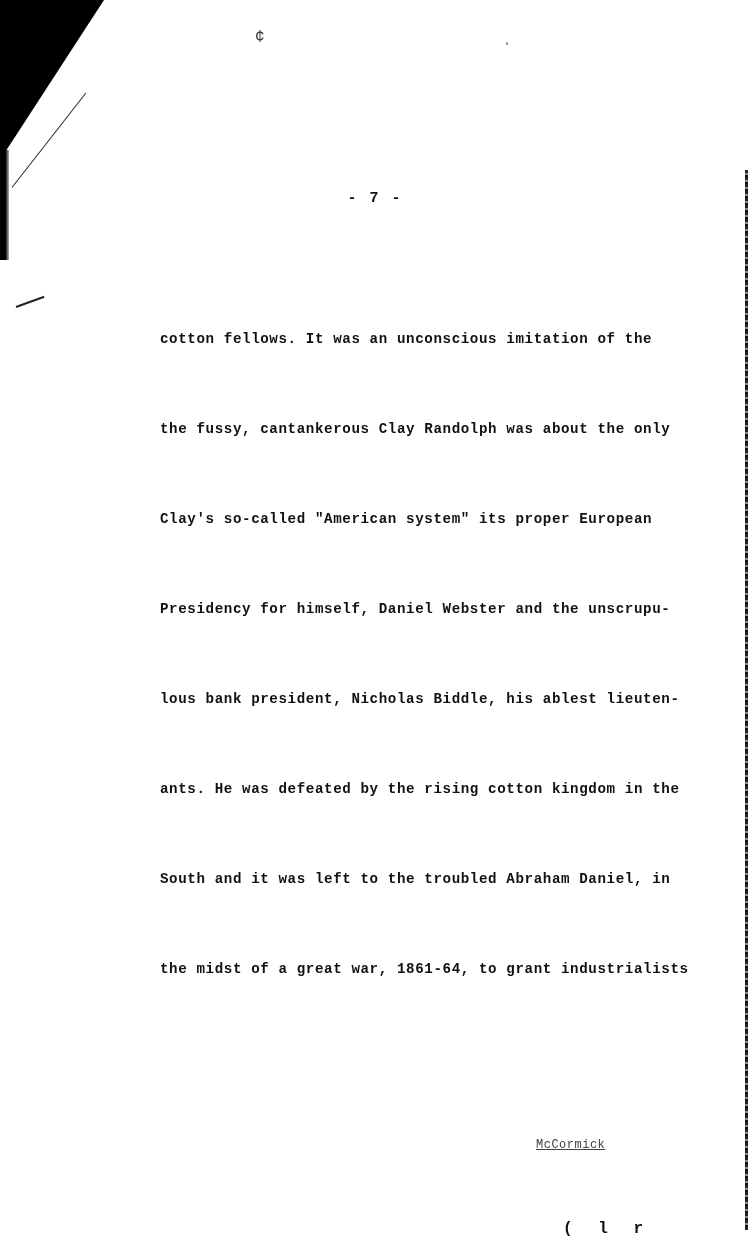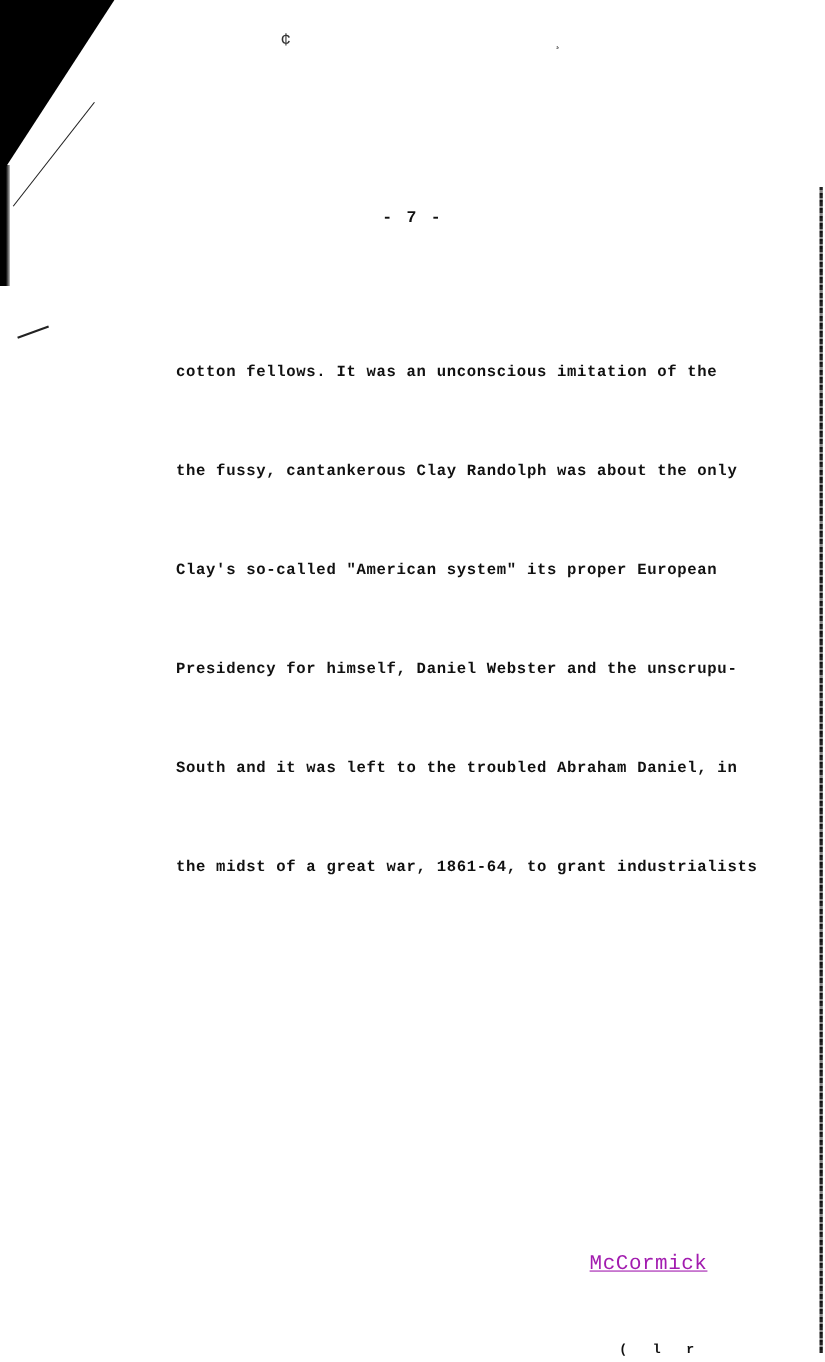--- a/index.html
+++ b/index.html
@@ -36,25 +36,25 @@
     }
     .body-text {
       position: absolute; left: 160px; top: 264px; width: 520px;
       font-size: 14.2px; font-weight: bold; line-height: 30px;
       letter-spacing: 0.6px; white-space: pre;
       filter: blur(0.25px);
     }
     .body-text .line { display: block; height: 30px; }
     .catchword {
       position: absolute; left: 536px; top: 1138px;
-      font-size: 19px; text-decoration: underline; letter-spacing: 0.5px;
-      color: #a21caf;
+      font-size: 12px; text-decoration: underline; letter-spacing: 0.5px;
+      color: #404040;
     }
     .bottom-marks {
-      position: absolute; left: 563px; top: 1220px; font-size: 12px; font-weight: bold;
+      position: absolute; left: 563px; top: 1220px; font-size: 16px; font-weight: bold;
       letter-spacing: 8px;
       font-family: Liberation Mono, monospace;
     }
   </style>
 </head>
 <body>
 
 <div class="corner-black"></div>
 <div class="left-black"></div>
 <div class="fold-line"></div>
@@ -64,20 +64,22 @@
 <span class="mark" style="left:255px;top:28px;">¢</span>
 <span class="mark" style="left:505px;top:32px;font-size:12px;">¸</span>
 
 <div class="page-number">- 7 -</div>
 
 <div class="body-text">
   <span class="line">cotton fellows. It was an unconscious imitation of the</span>
   <span class="line">the fussy, cantankerous Clay Randolph was about the only</span>
   <span class="line">Clay's so-called "American system" its proper European</span>
   <span class="line">Presidency for himself, Daniel Webster and the unscrupu-</span>
+  <span class="line">lous bank president, Nicholas Biddle, his ablest lieuten-</span>
+  <span class="line">ants. He was defeated by the rising cotton kingdom in the</span>
   <span class="line">South and it was left to the troubled Abraham Daniel, in</span>
   <span class="line">the midst of a great war, 1861-64, to grant industrialists</span>
   
   
   
   
   
   
   
   

